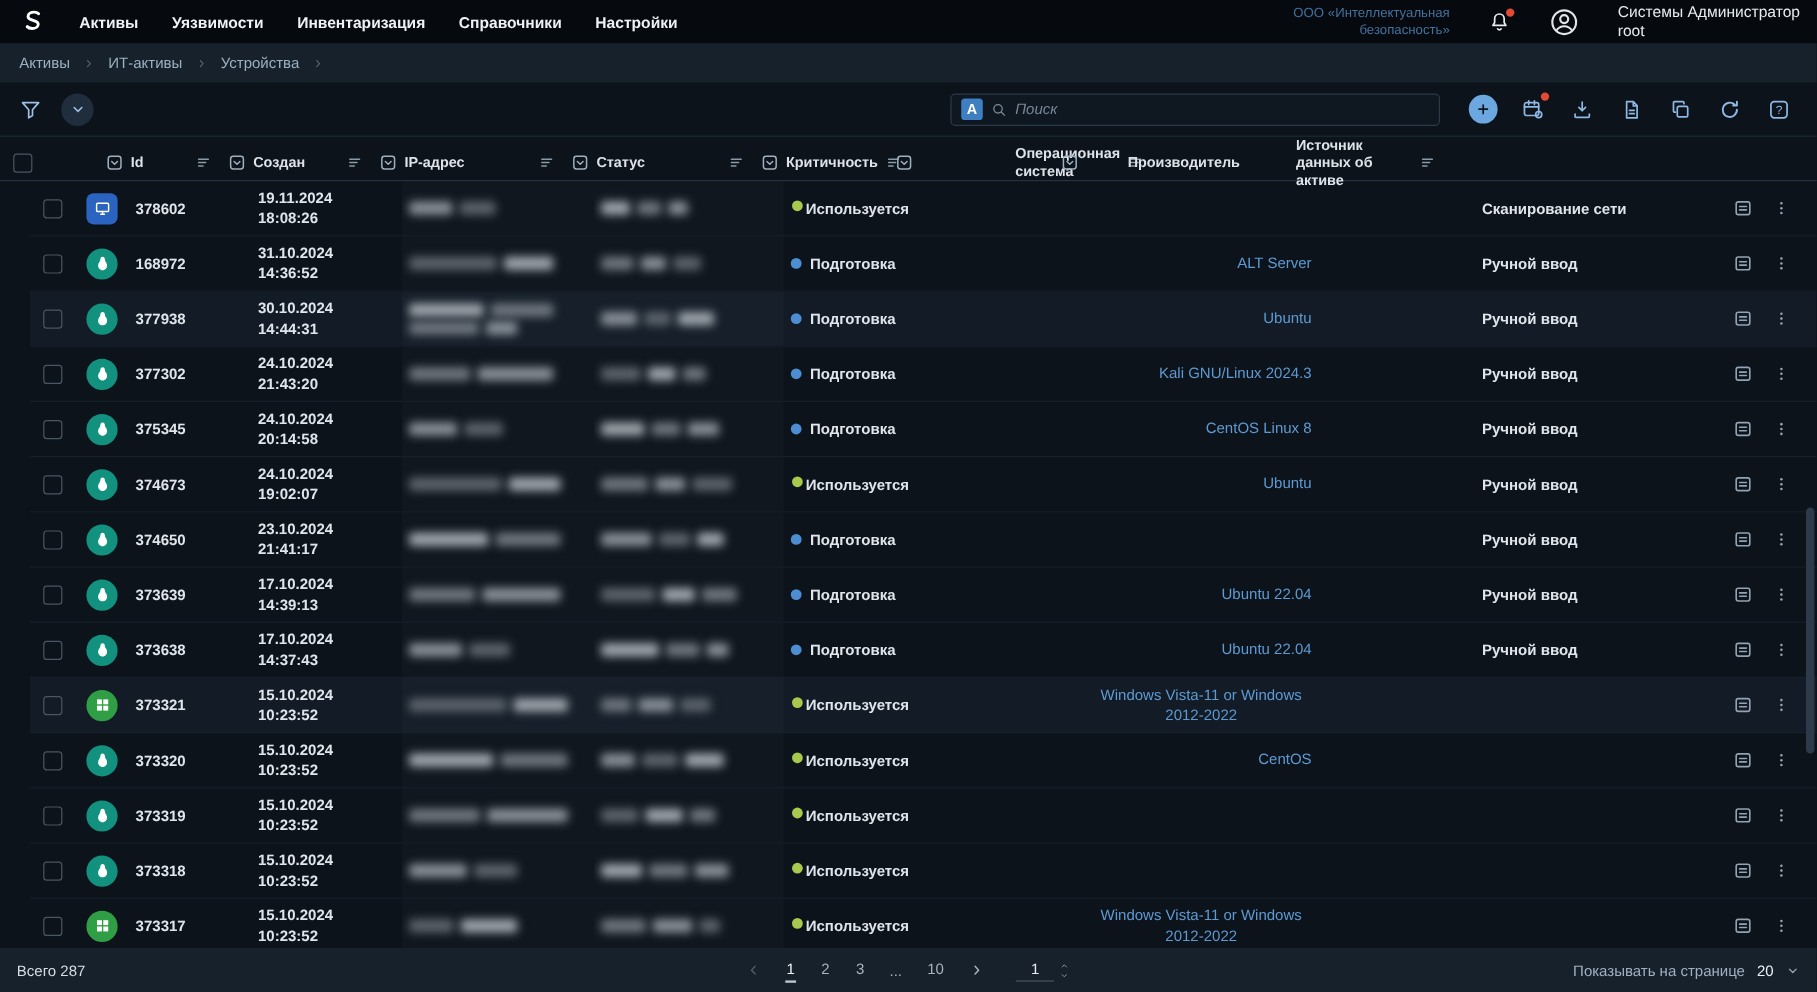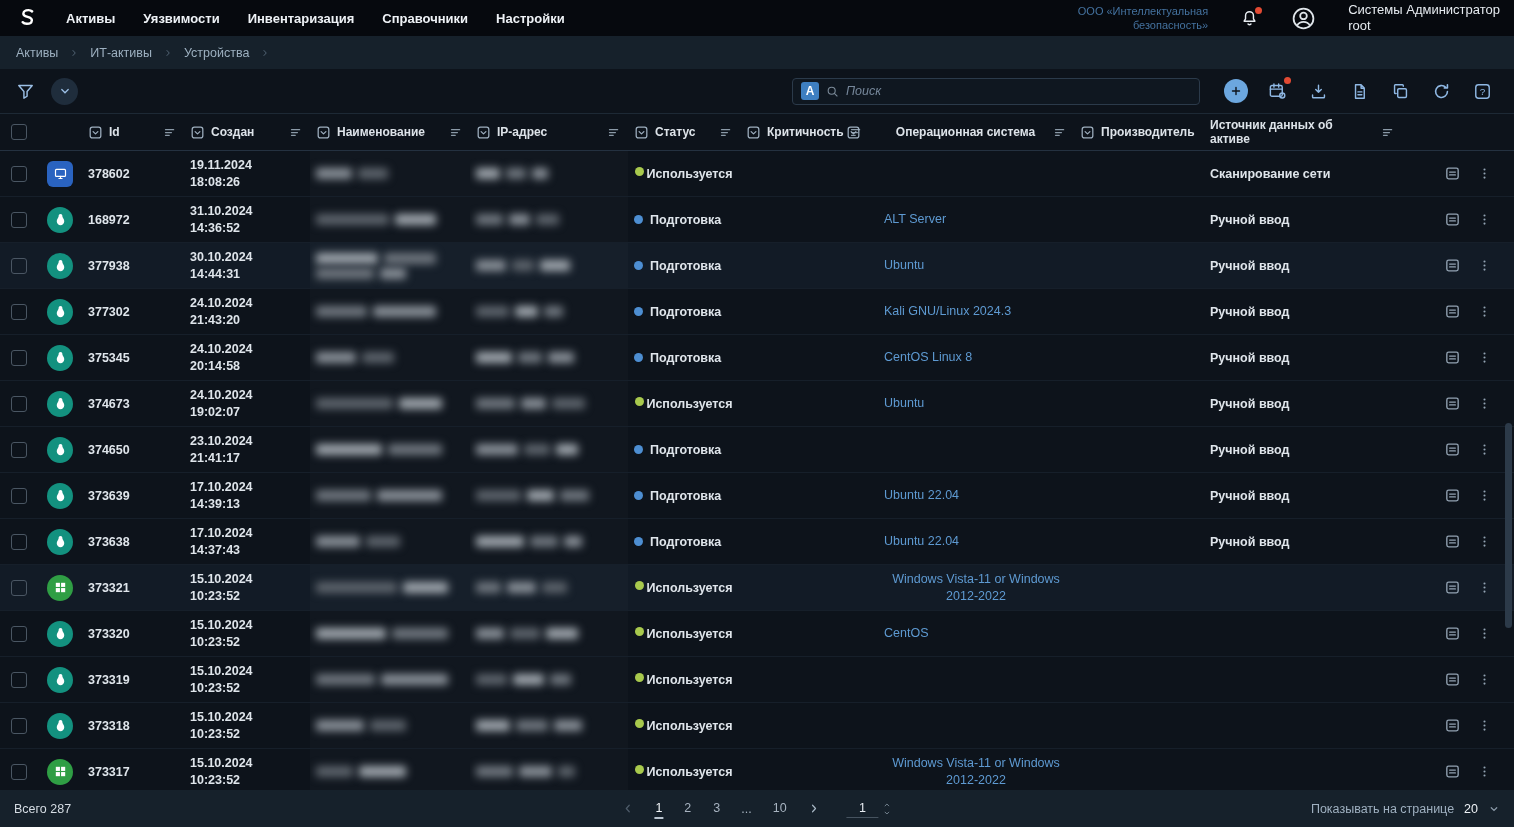--- a/index.html
+++ b/index.html
@@ -54,41 +54,41 @@
   .grid { display:grid; grid-template-columns:38px 44px 102px 126px 160px 158px 112px 100px 38px 196px 130px 198px 1fr; align-items:center; }
   .thead { height:38px; border-top:1px solid #1d2935; border-bottom:1px solid #243140; font-size:12px; font-weight:700; }
   .thead .cell { display:flex; align-items:center; gap:6px; padding:0 6px; color:#dde3e9; height:100%; }
   .lbl { line-height:1.2; }
   .colcheck { width:15px; height:15px; color:#9fb0c0; flex:none; cursor:pointer; }
   .sorticon { width:15px; height:15px; color:#8b9aa8; margin-left:auto; flex:none; cursor:pointer; }
   .thead .cell:nth-child(8) .lbl { max-width:76px; }
   .thead .cell:nth-child(10) .lbl { flex:1; text-align:center; }
   .thead .cell:nth-child(11) .lbl { max-width:92px; }
   .thead .cell:nth-child(12) .lbl { max-width:150px; }
-  .tbody { height:639px; overflow:hidden; }
+  .tbody { height:639px; overflow:hidden;margin-left:25px; }
   .tr { height:46px; border-bottom:1px solid #161f2a; }
   .tr.hl { background:#121b26; }
   .cell { padding:0 6px; display:flex; align-items:center; min-width:0; }
   .cb-cell { justify-content:center; }
   .checkbox { width:16px; height:16px; border:1.5px solid #4a5663; border-radius:3px; cursor:pointer; flex:none; }
   .icon-cell { justify-content:center; }
   .asset-icon { width:26px; height:26px; display:flex; align-items:center; justify-content:center; color:#fff; flex:none; }
   .asset-icon .ic { width:15px; height:15px; }
   .asset-icon.monitor { background:#2a63c0; border-radius:6px; }
   .asset-icon.linux { background:#13917f; border-radius:50%; }
   .asset-icon.windows { background:#2f9e44; border-radius:50%; }
   .id-cell { font-weight:700; }
   .created-cell { font-weight:700; line-height:1.3; flex-direction:column; align-items:flex-start; justify-content:center; }
   .name-cell, .ip-cell { background:rgba(255,255,255,0.018); align-self:stretch; flex-direction:column; align-items:flex-start; justify-content:center; overflow:hidden; }
   .blur-line { display:flex; gap:6px; margin:2px 0; }
   .blur-block { height:11px; border-radius:2px; filter:blur(4px); }
   .status-cell { gap:7px; font-weight:600; }
   .status-cell .dot { width:9px; height:9px; border-radius:50%; flex:none; }
   .status-cell.stack { flex-direction:row; align-items:flex-start; justify-content:center; gap:2px; }
-  .os-cell { justify-content:flex-start; text-align:center; }
+  .os-cell { justify-content:flex-end; text-align:center; }
   .os-link { color:#5e9ad2; cursor:pointer; line-height:1.35; }
   .source-cell { font-weight:600; }
   .actions-cell { gap:16px; justify-content:flex-end; padding-right:22px; }
   .panel-ic { width:17px; height:17px; color:#93a3b3; cursor:pointer; }
   .kebab-ic { width:15px; height:15px; color:#93a3b3; cursor:pointer; }
   .scroll-thumb { position:absolute; right:2px; top:310px; width:7px; height:205px; background:#2c3a49; border-radius:4px; cursor:pointer; }
 
   
   .footer { height:37px; background:#16212b; display:flex; align-items:center; padding:0 14px; position:relative; }
   .total { color:#d6dde4; }
@@ -289,34 +289,20 @@
           </svg>
         </span>
       </div>
       <div class="cell">
         <span class="ic colcheck">
           <svg viewBox="0 0 24 24" fill="none" stroke="currentColor" stroke-width="2" stroke-linecap="round" stroke-linejoin="round">
             <rect x="3.5" y="3.5" width="17" height="17" rx="3.5"></rect>
             <path d="M8.2 10.6l3.8 3.6 3.8-3.6"></path>
           </svg>
         </span>
-        <span class="lbl">Наименование</span>
-        <span class="ic sorticon">
-          <svg viewBox="0 0 24 24" fill="none" stroke="currentColor" stroke-width="2" stroke-linecap="round" stroke-linejoin="round">
-            <path d="M4 7.5h13M4 12h9.5M4 16.5h6"></path>
-          </svg>
-        </span>
-      </div>
-      <div class="cell">
-        <span class="ic colcheck">
-          <svg viewBox="0 0 24 24" fill="none" stroke="currentColor" stroke-width="2" stroke-linecap="round" stroke-linejoin="round">
-            <rect x="3.5" y="3.5" width="17" height="17" rx="3.5"></rect>
-            <path d="M8.2 10.6l3.8 3.6 3.8-3.6"></path>
-          </svg>
-        </span>
         <span class="lbl">IP-адрес</span>
         <span class="ic sorticon">
           <svg viewBox="0 0 24 24" fill="none" stroke="currentColor" stroke-width="2" stroke-linecap="round" stroke-linejoin="round">
             <path d="M4 7.5h13M4 12h9.5M4 16.5h6"></path>
           </svg>
         </span>
       </div>
       <div class="cell">
         <span class="ic colcheck">
           <svg viewBox="0 0 24 24" fill="none" stroke="currentColor" stroke-width="2" stroke-linecap="round" stroke-linejoin="round">

